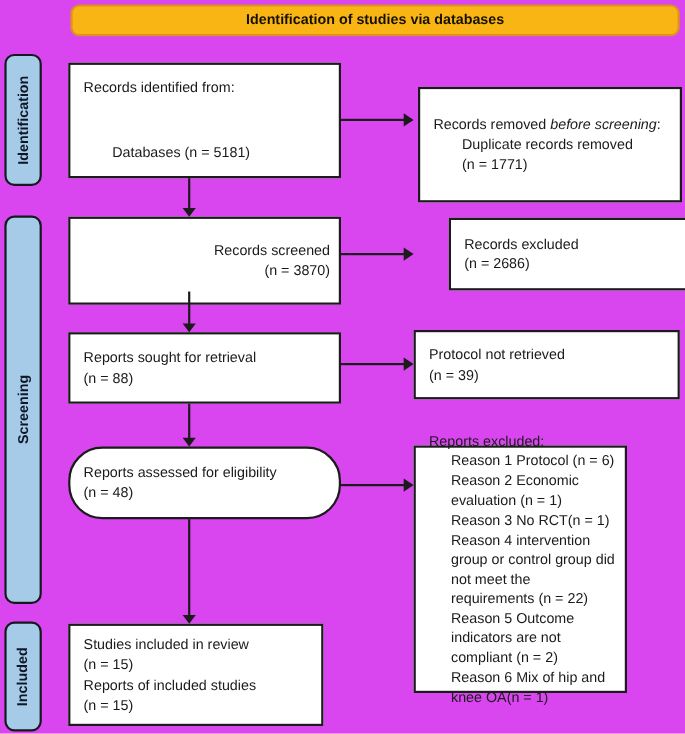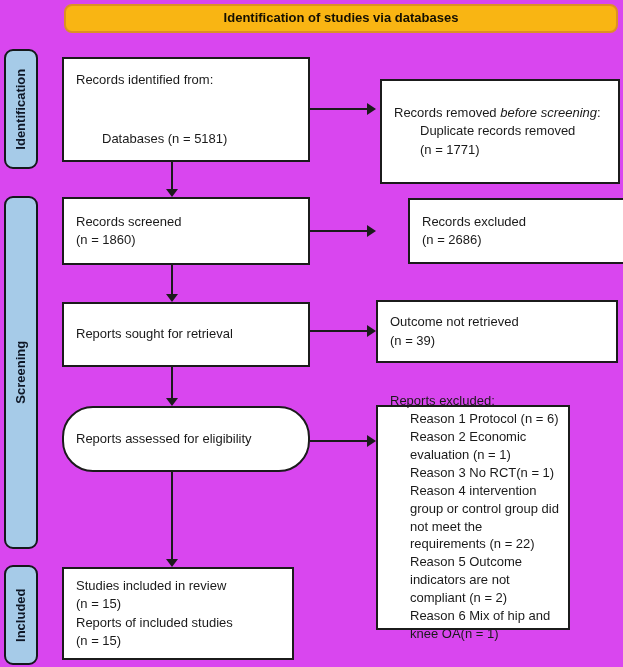--- a/index.html
+++ b/index.html
@@ -54,21 +54,21 @@
     background:#ffffff;
     border:2px solid var(--line);
     box-sizing:border-box;
     display:flex;flex-direction:column;justify-content:center;
     padding:4px 8px 4px 12px;
   }
   .fbox .indent{padding-left:26px;}
   .fbox .reason{margin-left:20px;max-width:176px;}
   #box-records-identified{left:62px;top:57px;width:248px;height:105px;gap:40px;}
   #box-records-removed{left:380px;top:58px;width:240px;height:105px;margin-top:21px;}
-  #box-records-screened{left:62px;top:197px;width:248px;height:68px;}
+  #box-records-screened{left:62px;top:197px;width:248px;height:80px;text-align:right;}
   #box-records-excluded{left:376px;top:198px;width:242px;height:66px;margin-left:32px;}
   #box-reports-sought{left:62px;top:302px;width:248px;height:65px;}
   #box-reports-not-retrieved{left:376px;top:300px;width:242px;height:63px;}
   #box-reports-assessed{left:62px;top:406px;width:248px;height:66px;border-radius:31px;}
   #box-reports-excluded{left:376px;top:405px;width:194px;height:225px;line-height:1.38;}
   #box-studies-included{left:62px;top:567px;width:232px;height:93px;}
   .italic{font-style:italic;}
   
   .vline{position:absolute;width:2px;background:var(--line);left:171px;}
   .vhead{position:absolute;left:166px;width:0;height:0;
@@ -98,29 +98,31 @@
     <span class="vtext">Included</span>
   </div>
 
   <div class="fbox" id="box-records-identified">
     <div>Records identified from:</div>
     <div class="indent">Databases (n = 5181)</div>
   </div>
 
   <div class="fbox" id="box-records-screened">
     <div>Records screened</div>
-    <div>(n = 1860)</div>
+    <div>(n = 3870)</div>
   </div>
 
   <div class="fbox" id="box-reports-sought">
     <div>Reports sought for retrieval</div>
+    <div>(n = 88)</div>
   </div>
 
   <div class="fbox" id="box-reports-assessed">
     <div>Reports assessed for eligibility</div>
+    <div>(n = 48)</div>
   </div>
 
   <div class="fbox" id="box-studies-included">
     <div>Studies included in review</div>
     <div>(n = 15)</div>
     <div>Reports of included studies</div>
     <div>(n = 15)</div>
   </div>
 
   <div class="fbox" id="box-records-removed">
@@ -128,21 +130,21 @@
     <div class="indent">Duplicate records removed</div>
     <div class="indent">(n = 1771)</div>
   </div>
 
   <div class="fbox" id="box-records-excluded">
     <div>Records excluded</div>
     <div>(n = 2686)</div>
   </div>
 
   <div class="fbox" id="box-reports-not-retrieved">
-    <div>Outcome not retrieved</div>
+    <div>Protocol not retrieved</div>
     <div>(n = 39)</div>
   </div>
 
   <div class="fbox" id="box-reports-excluded">
     <div>Reports excluded:</div>
     <div class="reason">Reason 1 Protocol (n = 6)</div>
     <div class="reason">Reason 2 Economic evaluation (n = 1)</div>
     <div class="reason">Reason 3 No RCT(n = 1)</div>
     <div class="reason">Reason 4 intervention group or control group did not meet the requirements (n = 22)</div>
     <div class="reason">Reason 5 Outcome indicators are not compliant (n = 2)</div>

